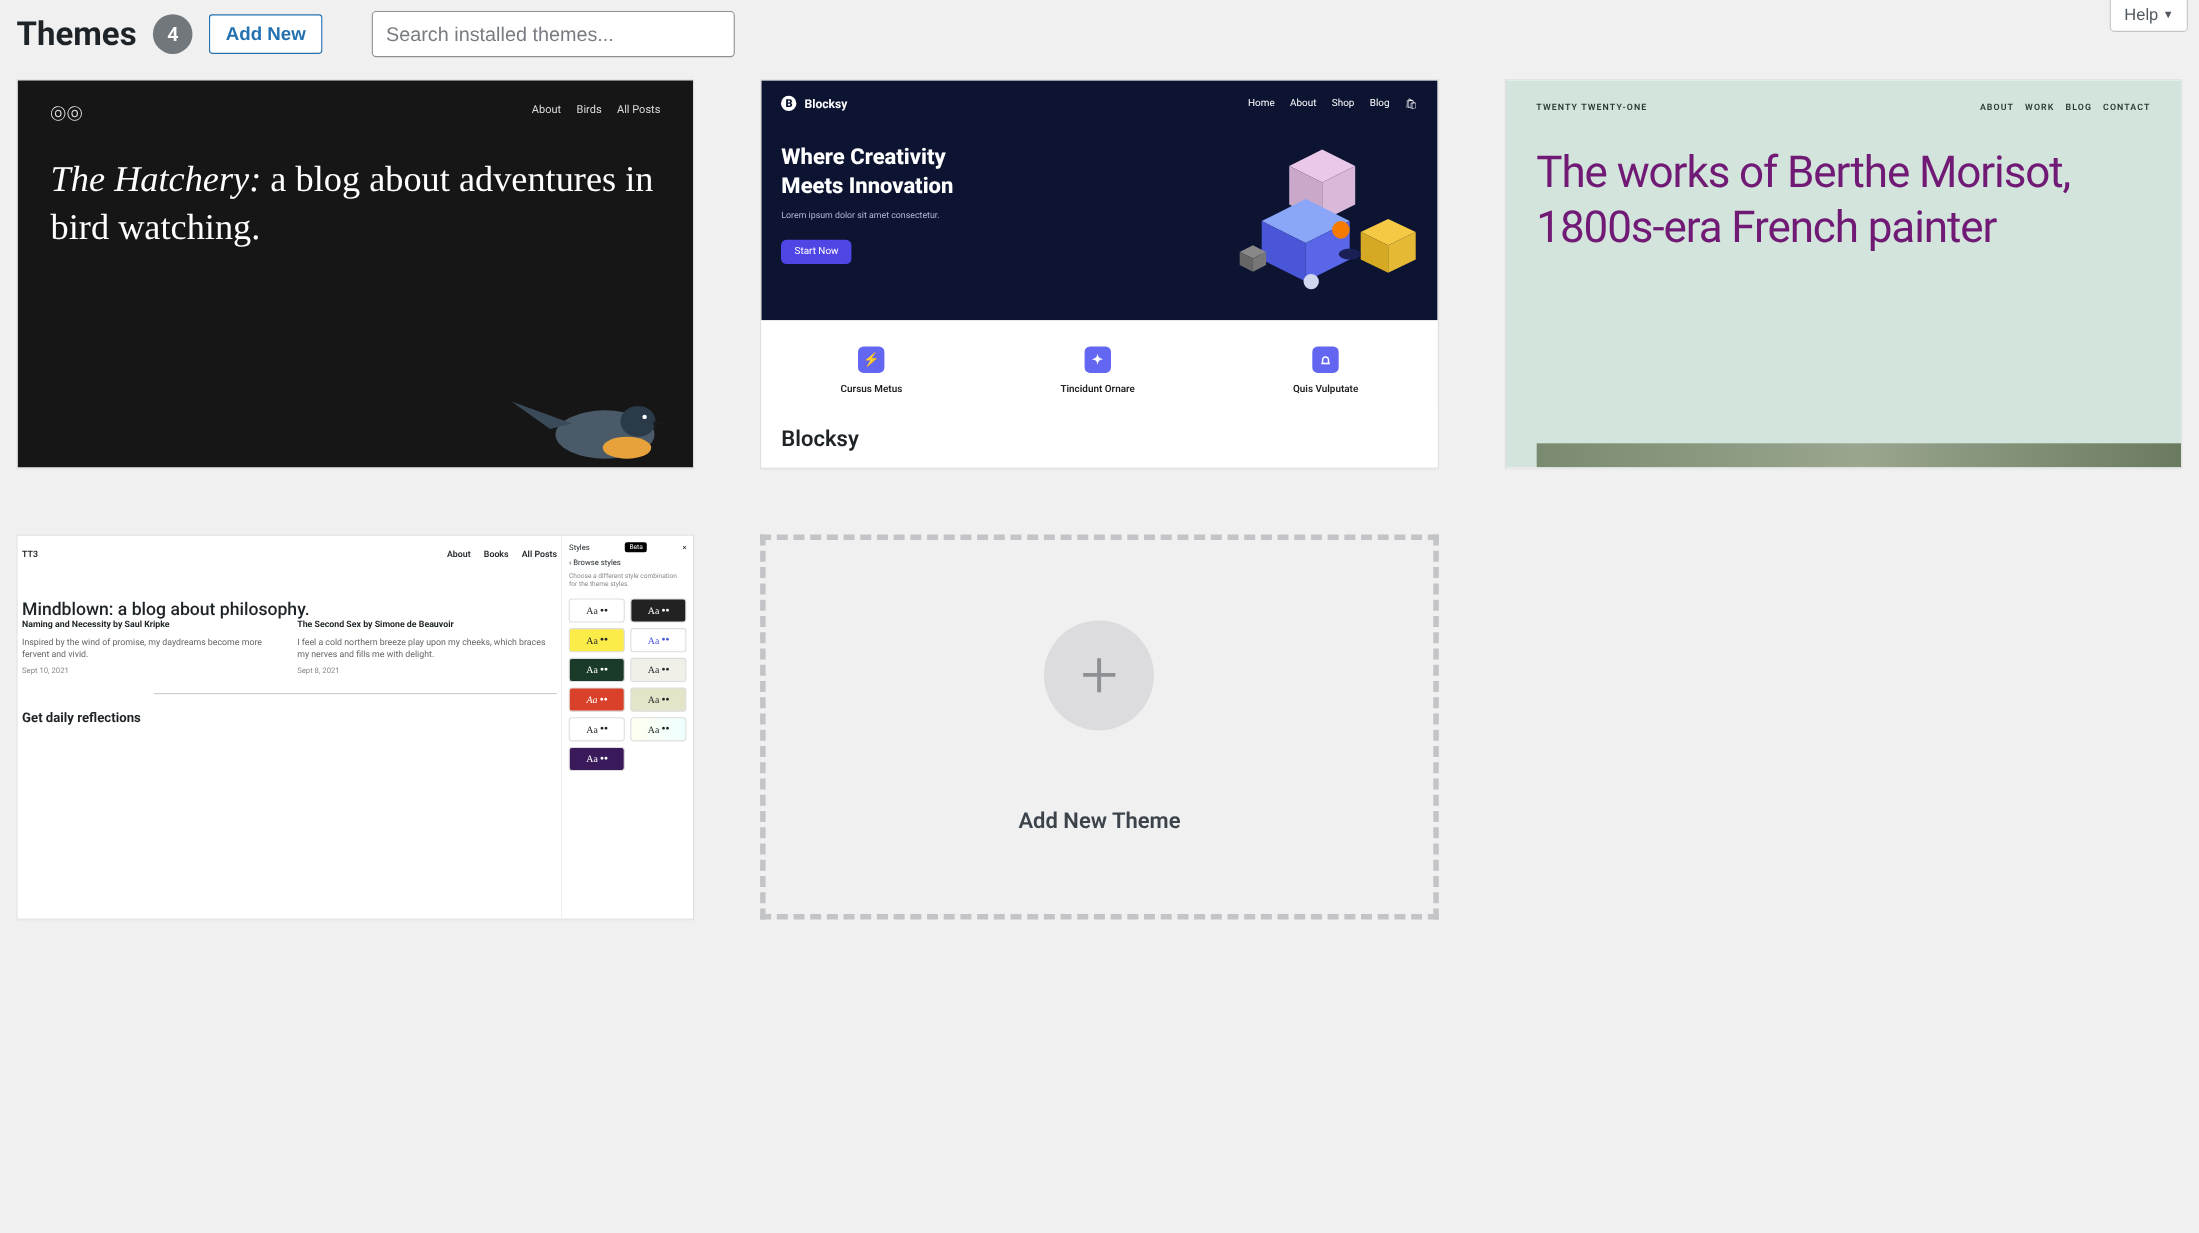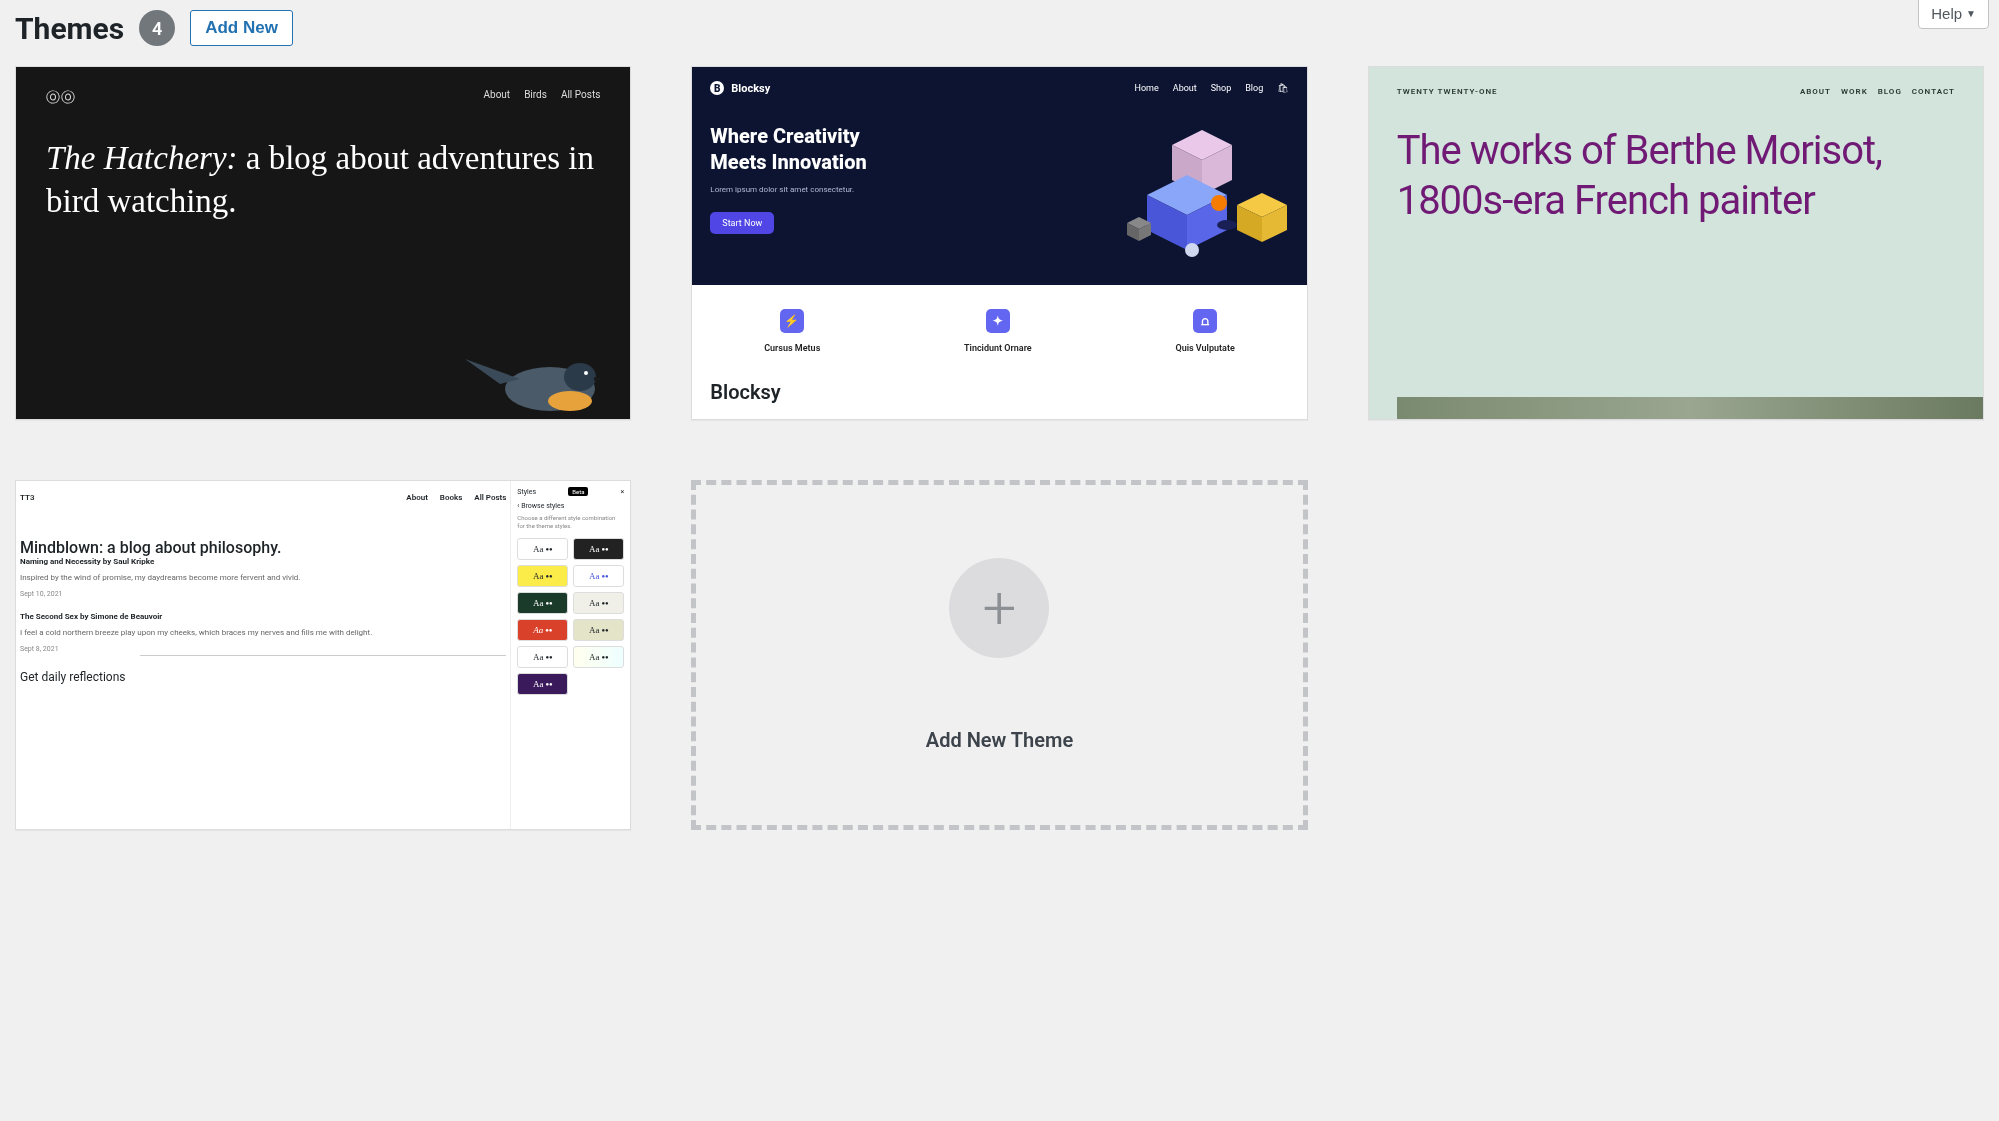--- a/index.html
+++ b/index.html
@@ -244,26 +244,26 @@
     justify-content:space-between;
     font-size:8px;
     font-weight:600;
     margin-bottom:36px;
   }
   .tt23-nav-right { display:flex; gap:12px;}
   .tt23-headline {
     font-size:16px;
     font-weight:500;
   }
-  .tt23-cols { display:flex; gap:14px; font-size:8px; margin-bottom:2px;flex-direction:column;}
+  .tt23-cols { display:flex; gap:14px; font-size:8px; margin-bottom:16px;}
   .tt23-col { flex:1;}
   .tt23-col-title { font-weight:700; margin-bottom:6px; line-height:1.3;}
   .tt23-col-text { color:#666; line-height:1.3; margin-bottom:6px;}
   .tt23-col-date { color:#888; font-size:7px;}
-  .tt23-bottom { font-size:12px; font-weight:400; line-height:1.3;}
+  .tt23-bottom { font-size:12px; font-weight:700; line-height:1.3;}
   .tt23-side-head { display:flex;justify-content:space-between;align-items:center;margin-bottom:4px;font-size:7px;}
   .tt23-side-head .beta {background:#000;color:#fff;padding:1px 4px;border-radius:2px;font-size:6px;}
   .tt23-side-sub { font-size:6px;color:#888;margin-bottom:8px;line-height:1.3;}
   .tt23-swatches { display:grid;grid-template-columns:1fr 1fr;gap:5px;}
   .tt23-swatch { height:22px;border:1px solid #ddd;border-radius:3px;display:flex;align-items:center;justify-content:center;font-size:9px;font-family:Georgia,serif;}
   .tt23-swatch .dots {font-size:6px;margin-left:2px;}
   
   .add-theme-card {
     border: 5px dashed #c3c4c7;
     background: transparent;
@@ -293,20 +293,21 @@
     color:#3c434a;
   }
 </style>
 </head>
 <body>
 
 <div class="top-bar">
   <h1 class="page-title">Themes</h1>
   <span class="count-badge">4</span>
   <button class="add-new-btn">Add New</button>
+  <input class="search-input" placeholder="Search installed themes..." style="">
   <button class="help-btn">
     <span>Help</span>
     <span class="chev">▼</span>
   </button>
 </div>
 
 <div class="themes-grid">
 
   <div class="theme-card">
     <div class="theme-screenshot tt22">

